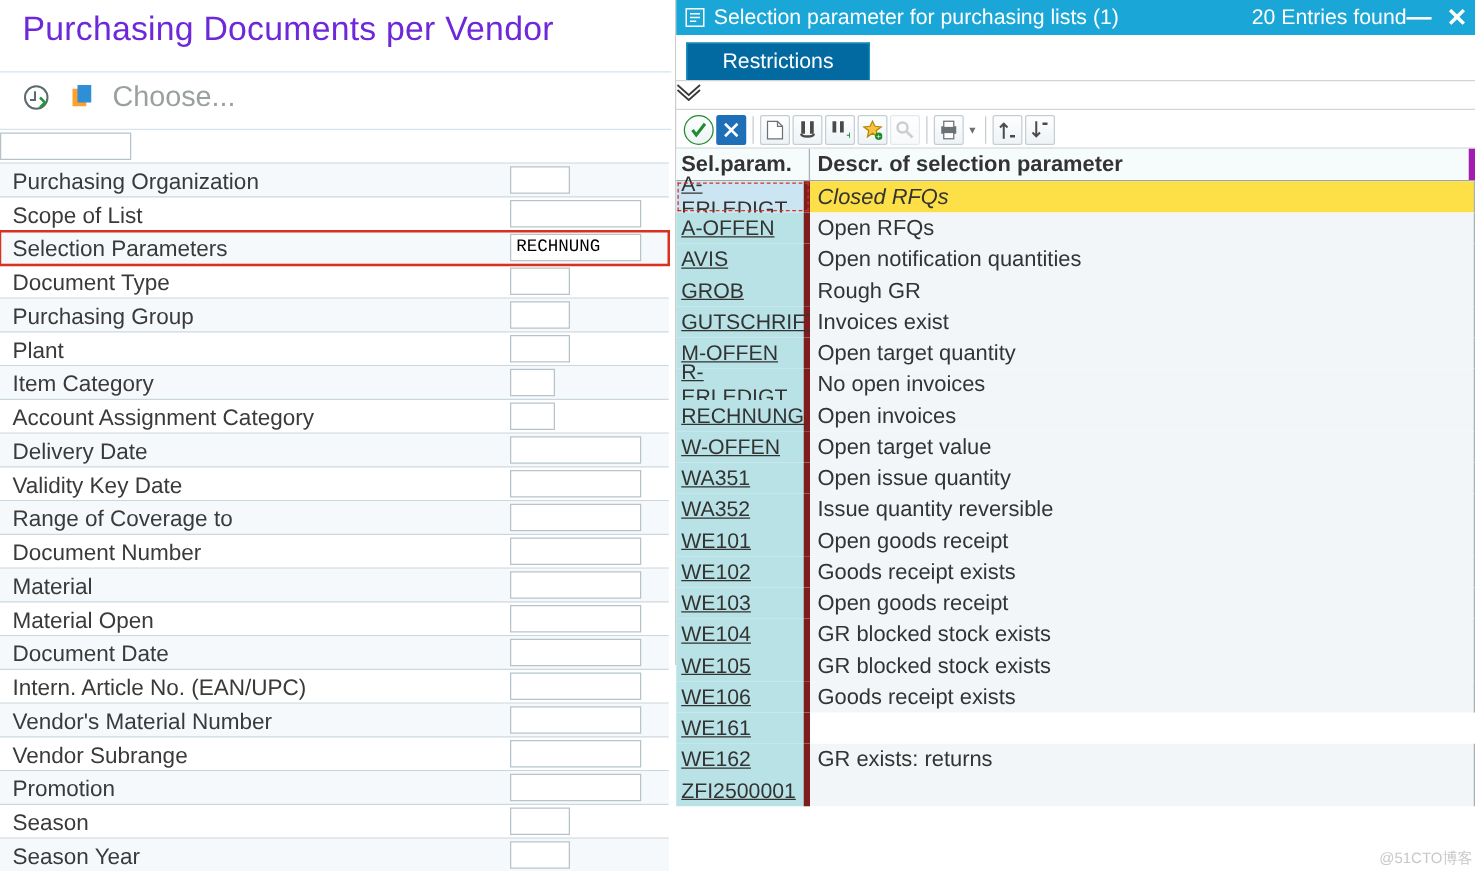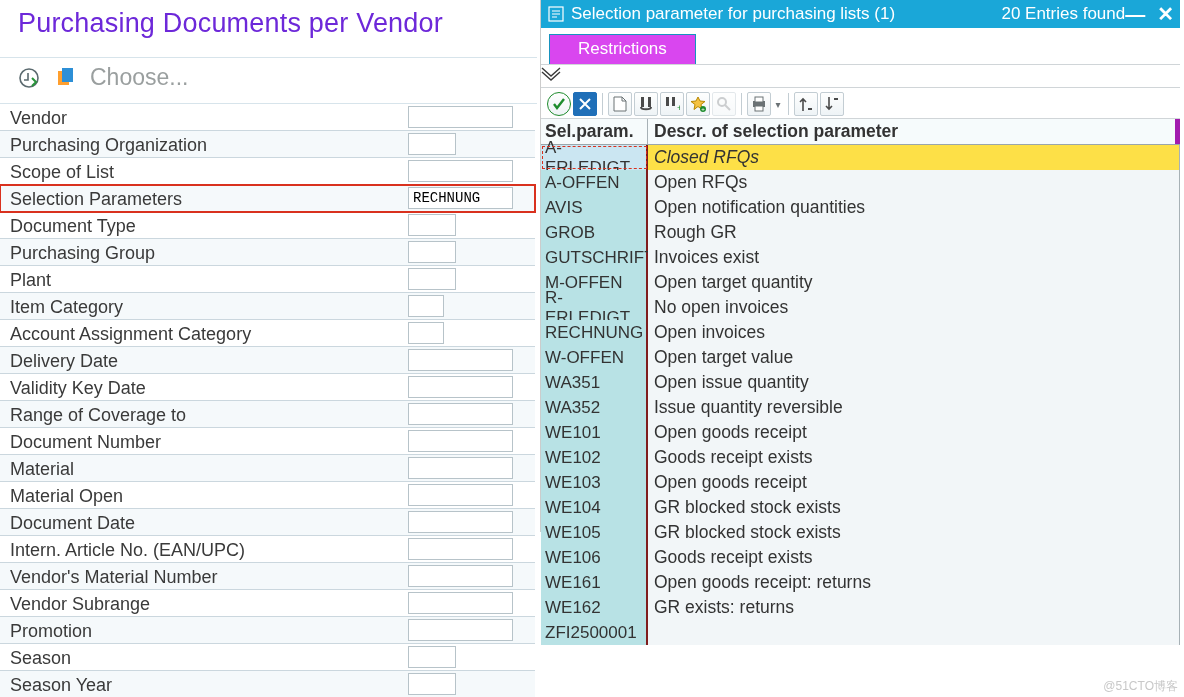--- a/index.html
+++ b/index.html
@@ -25,36 +25,36 @@
 
   .hl-row { outline: 2px solid #d9311e; outline-offset: -1px; }
 
   
   .dlg-titlebar { background: #1aa7d8; color: #fff; height: 28px; display: flex; align-items: center; padding: 0 6px; font-size: 17px; }
   .dlg-icon { width: 18px; height: 18px; display: inline-flex; align-items: center; justify-content: center; margin-right: 6px; }
   .dlg-title { flex: 1; }
   .dlg-count { margin-left: 14px; }
   .dlg-right-icons { display:flex; gap:12px; margin-left:auto; align-items:center;}
   .tabstrip { background:#fff; padding: 6px 8px 0 8px; display:flex; border-bottom:1px solid #d0d5d8;}
-  .tab { background:#d946ef; color:#fff; padding:4px 28px 5px 28px; font-size:17px; border:1px solid #1793bf; border-bottom: none; }
+  .tab { background:#0369a1; color:#fff; padding:4px 28px 5px 28px; font-size:17px; border:1px solid #1793bf; border-bottom: none; }
   .restrictions-divider { text-align:center; padding: 2px 0 0 0;}
   .funnel-icon svg { display:block; }
 
   .icon-toolbar { display:flex; align-items:center; gap:2px; padding: 4px 6px 2px 6px; border-bottom:1px solid #d0d5d8; border-top:1px solid #d0d5d8; margin-top:6px;}
   .icon-btn { width:24px; height:24px; border:1px solid #c3cdd3; background:linear-gradient(#fefefe,#eef3f6); border-radius:2px; display:inline-flex; align-items:center; justify-content:center; font-size:14px; }
   .icon-btn.round { border-radius:50%; }
   .sep { width:1px; height:22px; background:#c3cdd3; margin:0 3px;}
 
   .table-area { font-size:17.5px; }
   .thead { display:flex; background:#f6fbfc; border-bottom:1px solid #9aa6ab; font-weight:bold; }
   .th1 { width:107px; padding:2px 4px 2px 4px; border-right:1px solid #a7b1b6;}
   .th2 { flex:1; padding:2px 4px 2px 6px; border-right:5px solid #a21caf;}
   .tbody { }
   .trow { display:flex; height:25px; align-items:center; }
-  .c1 { width:107px; padding:0 4px 0 4px; background:#b8e2e5; border-right:2px solid #7f1d1d; height:100%; display:flex; align-items:center; font-size:17px; }
+  .c1 { width:107px; padding:0 4px 0 4px; background:#b8e2e5; border-right:5px solid #7f1d1d; height:100%; display:flex; align-items:center; font-size:17px;text-decoration:underline; }
   .c2 { flex:1; padding:0 4px 0 6px; background:#f2f6f8; border-right:1px solid #a7b1b6; height:100%; display:flex; align-items:center; font-size:17.5px; }
   .trow.sel .c1 { outline:1px dashed #d9311e; outline-offset:-2px; background:#cbe6f2; }
   .trow.sel .c2 { background:#fde047;font-style:italic; }
 
   .watermark { position:absolute; right:6px; bottom:2px; font-size:12px; color:#c8c8c8;margin-left:36px; }
 </style>
 </head>
 <body>
 
 <div class="left-pane">
@@ -73,21 +73,20 @@
       <svg width="22" height="22" viewBox="0 0 22 22">
           <rect x="4" y="4" width="11" height="14" fill="#ff9f2e"></rect>
           <rect x="8" y="1" width="11" height="14" fill="#2d8fd6"></rect>
         </svg>
     </span>
     <span class="choose-text">Choose...</span>
   </div>
 
   <div class="form-area" id="form-area">
       <div class="form-row">
-        <div class="form-label">Vendor</div>
         <div class="form-input-wrap"><input class="form-input " style=""></div>
       </div>
       <div class="form-row stripe">
         <div class="form-label">Purchasing Organization</div>
         <div class="form-input-wrap"><input class="form-input narrow" style=""></div>
       </div>
       <div class="form-row">
         <div class="form-label">Scope of List</div>
         <div class="form-input-wrap"><input class="form-input " style=""></div>
       </div>
@@ -337,21 +336,20 @@
         <div class="trow">
           <div class="c1">WE105</div>
           <div class="c2">GR blocked stock exists</div>
         </div>
         <div class="trow">
           <div class="c1">WE106</div>
           <div class="c2">Goods receipt exists</div>
         </div>
         <div class="trow">
           <div class="c1">WE161</div>
-          <div class="c2">Open goods receipt: returns</div>
         </div>
         <div class="trow">
           <div class="c1">WE162</div>
           <div class="c2">GR exists: returns</div>
         </div>
         <div class="trow">
           <div class="c1">ZFI2500001</div>
           <div class="c2"></div>
         </div>
       </div>

